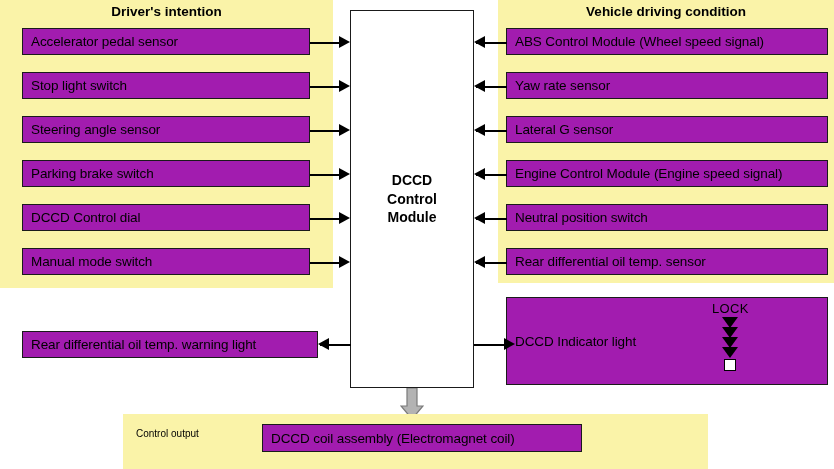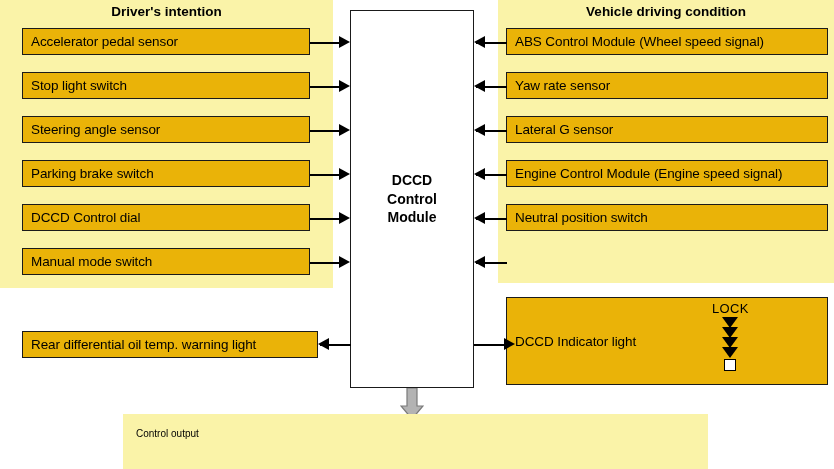--- a/index.html
+++ b/index.html
@@ -18,21 +18,21 @@
     position:absolute;
     font-size:13.5px;
     font-weight:bold;
     color:#000;
     text-align:center;
     white-space:nowrap;
   }
 
   .node{
     position:absolute;
-    background:#eab308;
+    background:#a21caf;
     border:1.6px solid #1a1a1a;
     box-sizing:border-box;
     display:flex;
     align-items:center;
     font-size:13.5px;
     color:#000;
     padding-left:8px;
     white-space:nowrap;
     letter-spacing:-0.1px;
   }
@@ -163,20 +163,23 @@
   </div>
   <div class="node" style="left:506px;top:72px;width:322px;height:27px;">
     <span>Yaw rate sensor</span>
   </div>
   <div class="node" style="left:506px;top:160px;width:322px;height:27px;">
     <span>Engine Control Module (Engine speed signal)</span>
   </div>
   <div class="node" style="left:506px;top:204px;width:322px;height:27px;">
     <span>Neutral position switch</span>
   </div>
+  <div class="node" style="left:506px;top:248px;width:322px;height:27px;">
+    <span>Rear differential oil temp. sensor</span>
+  </div>
 
   <div class="arrow" style="left:474px;top:41.5px;">
     <div class="aline" style="left:2px;width:31px;"></div>
       <div class="ahead left" style="left:0px;"></div>
   </div>
   <div class="arrow" style="left:474px;top:85.5px;">
     <div class="aline" style="left:2px;width:31px;"></div>
       <div class="ahead left" style="left:0px;"></div>
   </div>
   <div class="arrow" style="left:474px;top:129.5px;">
@@ -228,14 +231,17 @@
   </div>
 
   <div class="big-arrow" style="left:400px;top:388px;width:24px;height:32px;">
     <svg width="24" height="32" viewBox="0 0 24 32">
       <polygon points="7,0 17,0 17,18 23,18 12,31 1,18 7,18" fill="#b3b3b3" stroke="#7a7a7a" stroke-width="1.2"></polygon>
     </svg>
   </div>
 
   <div class="panel" style="left:123px;top:414px;width:585px;height:55px;"></div>
   <div class="ctrl-label" style="left:136px;top:428px;">Control output</div>
+  <div class="node" style="left:262px;top:424px;width:320px;height:28px;">
+    <span>DCCD coil assembly (Electromagnet coil)</span>
+  </div>
 
 </div>
 
 </body></html>

